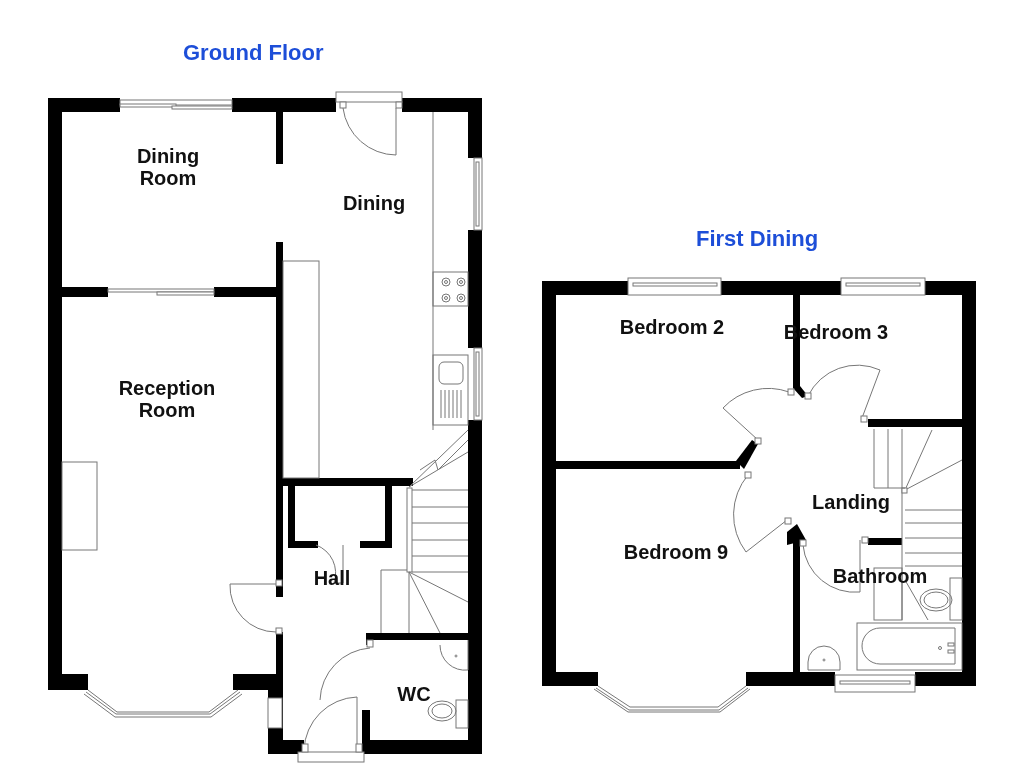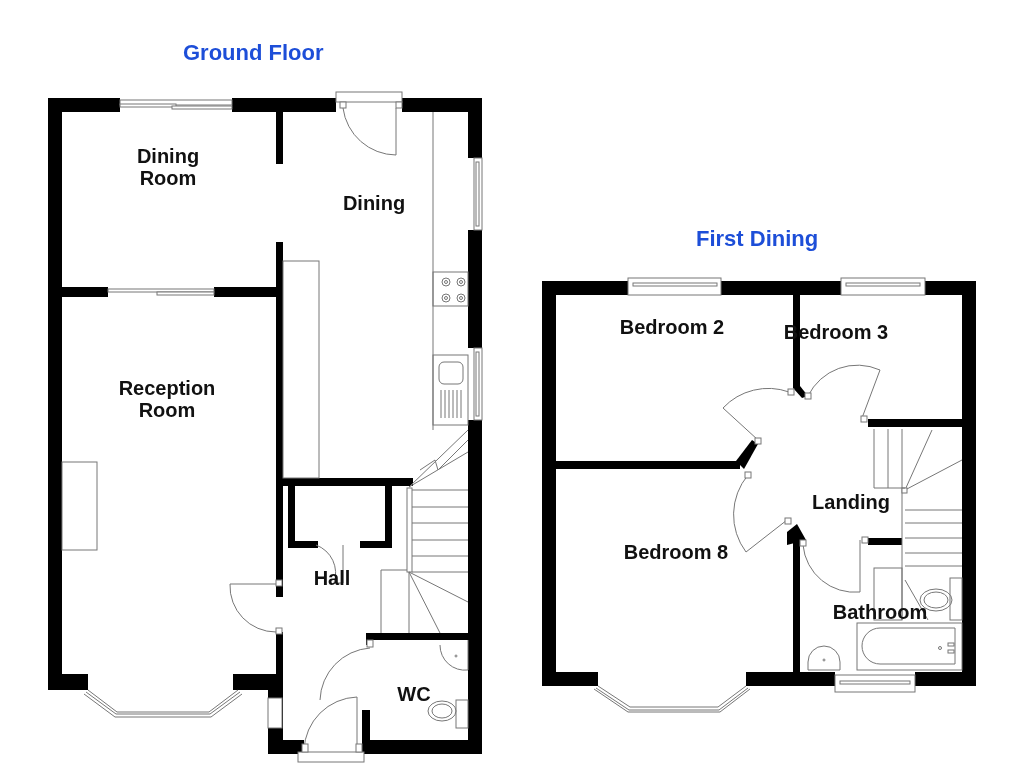--- a/index.html
+++ b/index.html
@@ -216,14 +216,14 @@
 <div class="lbl" style="left:102px; top:377px; width:130px;">
   <div>Reception</div>
   <div>Room</div>
 </div>
 <div class="lbl" style="left:300px; top:567px; width:64px;">Hall</div>
 <div class="lbl" style="left:384px; top:683px; width:60px;">WC</div>
 
 <div class="lbl" style="left:602px; top:316px; width:140px;">Bedroom 2</div>
 <div class="lbl" style="left:766px; top:321px; width:140px;">Bedroom 3</div>
 <div class="lbl" style="left:796px; top:491px; width:110px;">Landing</div>
-<div class="lbl" style="left:606px; top:541px; width:140px;">Bedroom 8</div>
-<div class="lbl" style="left:820px; top:565px; width:120px;margin-top:36px;">Bathroom</div>
+<div class="lbl" style="left:606px; top:541px; width:140px;">Bedroom 9</div>
+<div class="lbl" style="left:820px; top:565px; width:120px;">Bathroom</div>
 
 </body></html>

